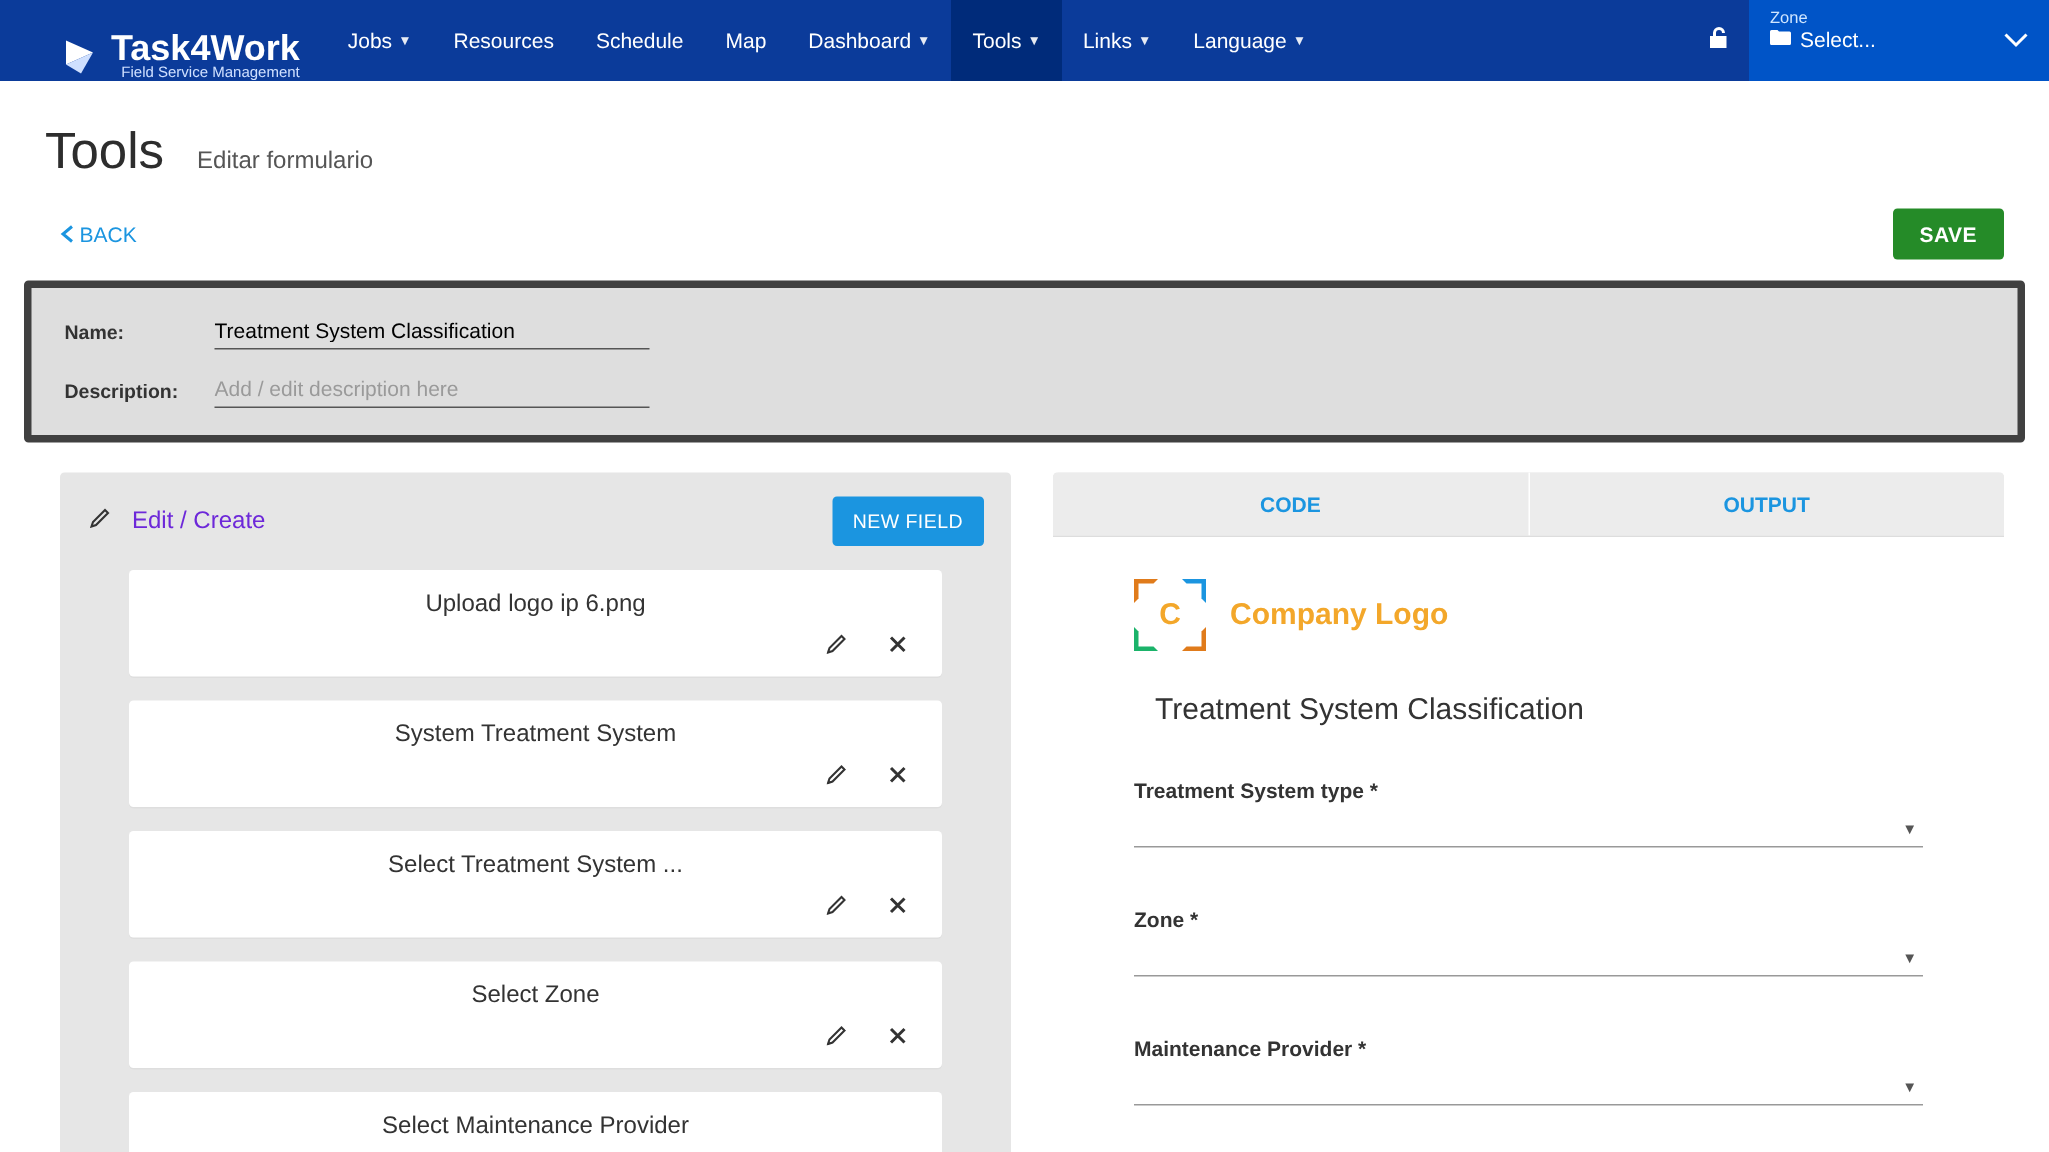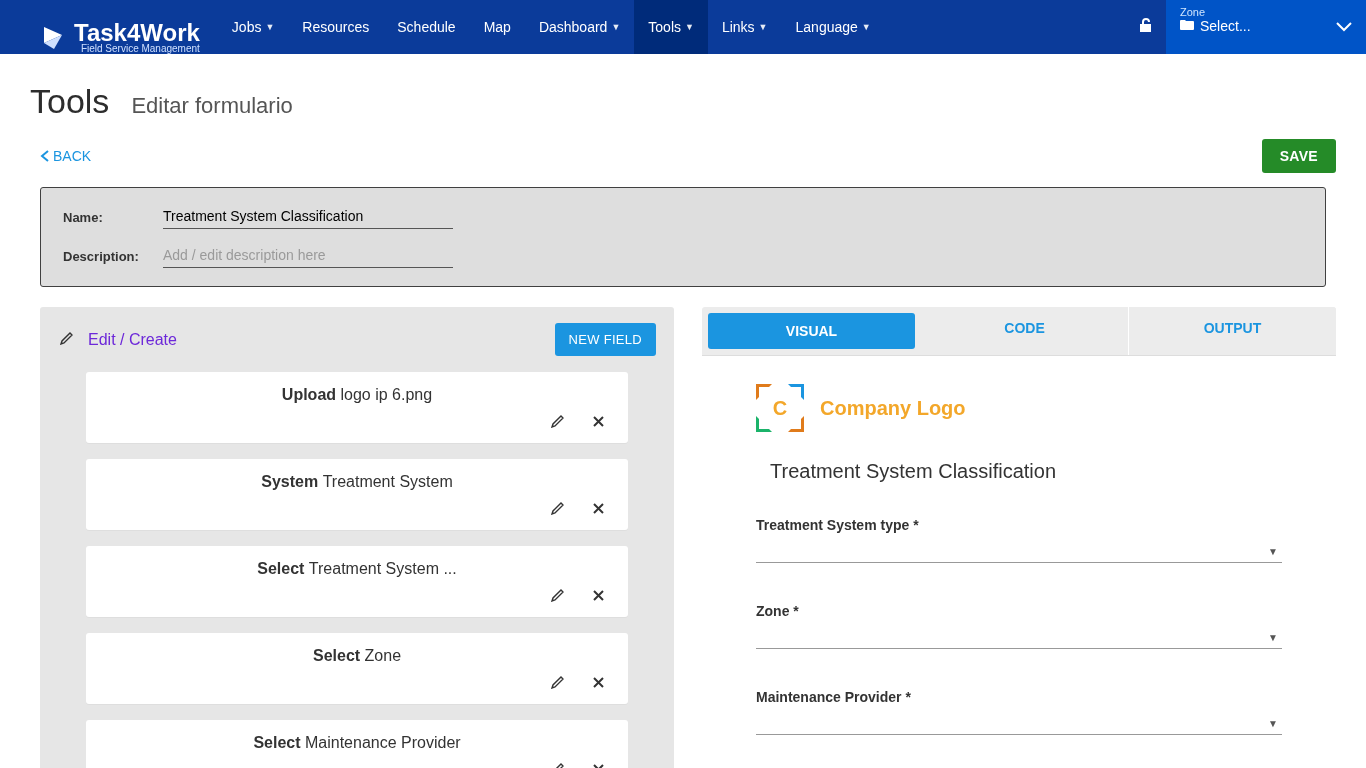--- a/index.html
+++ b/index.html
@@ -18,46 +18,46 @@
   .nav-right { margin-left: auto; display: flex; align-items: center; height: 100%; }
   .unlock-icon { color: #fff; font-size: 16px; padding: 0 12px; }
   .zone-box { background: #0054c7; width: 200px; height: 100%; padding: 6px 14px; position: relative; }
   .zone-label { font-size: 11px; color: #cfe6ff; }
   .zone-value { font-size: 14px; color: #fff; display: flex; align-items: center; gap:6px; }
   .zone-chevron { position: absolute; right: 14px; top: 50%; transform: translateY(-50%); color: #fff; font-size: 14px; }
   
   
   .page-heading { padding: 28px 30px 18px 30px; display:flex; align-items:baseline; gap:22px; }
   .page-heading h1 { font-size: 34px; font-weight: 400; color: #2d2d2d; }
-  .page-heading .sub { font-size: 22px; color: #555; }
+  .page-heading .sub { font-size: 16px; color: #555; }
   
   
   .action-bar { padding: 0 30px 14px 40px; display:flex; align-items:center; justify-content:space-between; }
   .back-link { color:#1b95e0; font-size:14px; text-decoration:none; display:flex; align-items:center; gap:4px; font-weight:500; }
   .save-btn { background:#258b28; color:#fff; border:none; padding:9px 18px; font-size:14px; font-weight:600; border-radius:3px; cursor:pointer; letter-spacing:.3px; }
   
   
-  .meta-box { margin: 0 40px; background:#dedede; border:1px solid #404040; border-radius:3px; padding:16px 22px 18px 22px; }
+  .meta-box { margin: 0 16px; background:#dedede; border:5px solid #404040; border-radius:3px; padding:16px 22px 18px 22px; }
   .meta-row { display:flex; align-items:flex-end; margin-bottom:14px; }
   .meta-row label { width:100px; font-size:13px; font-weight:700; color:#333; padding-bottom:4px; }
   .meta-row input { width:290px; border:none; border-bottom:1px solid #555; background:transparent; font-size:14px; padding:4px 0; outline:none; }
   .meta-row input::placeholder { color:#9a9a9a; }
   
   
   .columns { display:flex; gap:28px; padding: 20px 30px 0 40px; align-items:flex-start; }
   .col-left, .col-right { background:transparent; flex:1; }
   
   
   .panel-left { background:#e6e6e6; border-radius:3px; padding-bottom:30px; min-height:470px; }
   .panel-left-header { display:flex; align-items:center; justify-content:space-between; padding:16px 18px 16px 20px; }
   .panel-left-header .title { font-size:16px; color:#6d28d9; display:flex; align-items:center; gap:14px; }
   .newfield-btn { background:#1b95e0; color:#fff; border:none; padding:9px 14px; font-size:13px; font-weight:400; border-radius:3px; cursor:pointer; letter-spacing:.3px; }
   .field-card { background:#fff; margin:0 46px 16px 46px; border-radius:3px; padding:14px 18px 12px 18px; position:relative; box-shadow: 0 1px 0 rgba(0,0,0,.03); }
   .field-card .line { text-align:center; font-size:16px; color:#333; }
-  .field-card .line b { color:#333; font-weight:700; }
+  .field-card .line b { color:#333; font-weight:400; }
   .field-actions { display:flex; justify-content:flex-end; gap:28px; margin-top:10px; padding-right:6px; }
   .field-actions span { color:#333; font-size:14px; cursor:pointer; }
   
   
   .panel-right { background:#fff; border-radius:3px; min-height:470px; }
   .tabs { display:flex; border-bottom:1px solid #ddd; background:#ececec; border-radius:3px 3px 0 0; overflow:hidden; }
   .tab { flex:1; text-align:center; padding:13px 0; font-size:14px; font-weight:600; cursor:pointer; }
   .tab.active { background:#1b95e0; color:#fff; border-radius:3px; margin:6px; padding:10px 0; }
   .tab.inactive { color:#1b95e0; background:#ececec; }
   .tab-sep { width:1px; background:#fff; }
@@ -243,21 +243,20 @@
                   <path d="M1 1l9 9M10 1l-9 9" stroke="#333" stroke-width="2"></path>
                 </svg></span>
             </div>
           </div>
         </div>
     </div>
   </div>
   <div class="col-right">
     <div class="panel-right">
       <div class="tabs">
-        <div class="tab active">VISUAL</div>
         <div class="tab inactive">CODE</div>
         <div class="tab-sep"></div>
         <div class="tab inactive">OUTPUT</div>
       </div>
       <div class="preview-body">
         <div class="logo-row">
           <span class="logo-frame">
             <span class="corner tl"></span>
               <span class="corner tr"></span>
             <span class="corner bl"></span>

